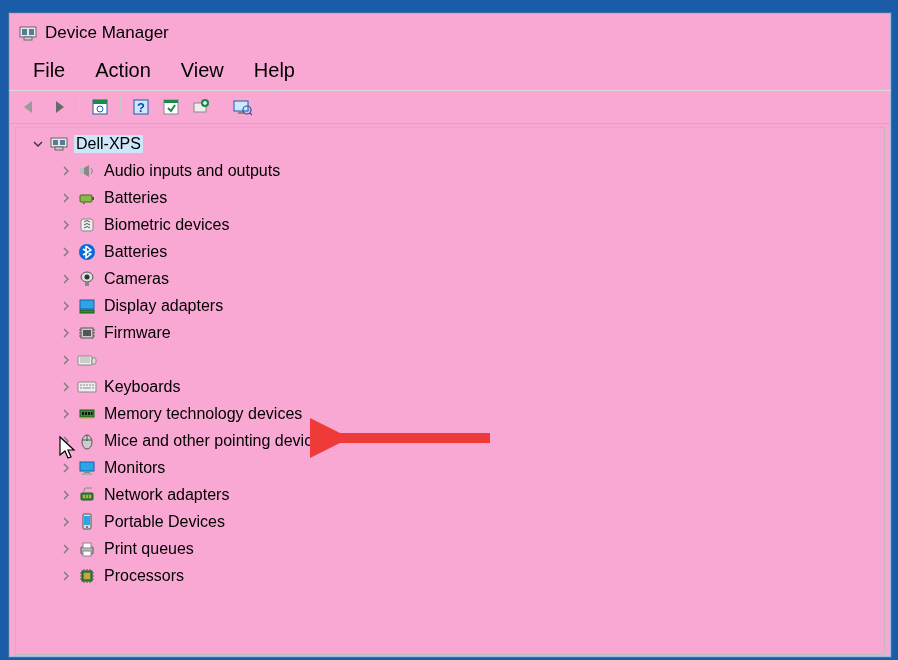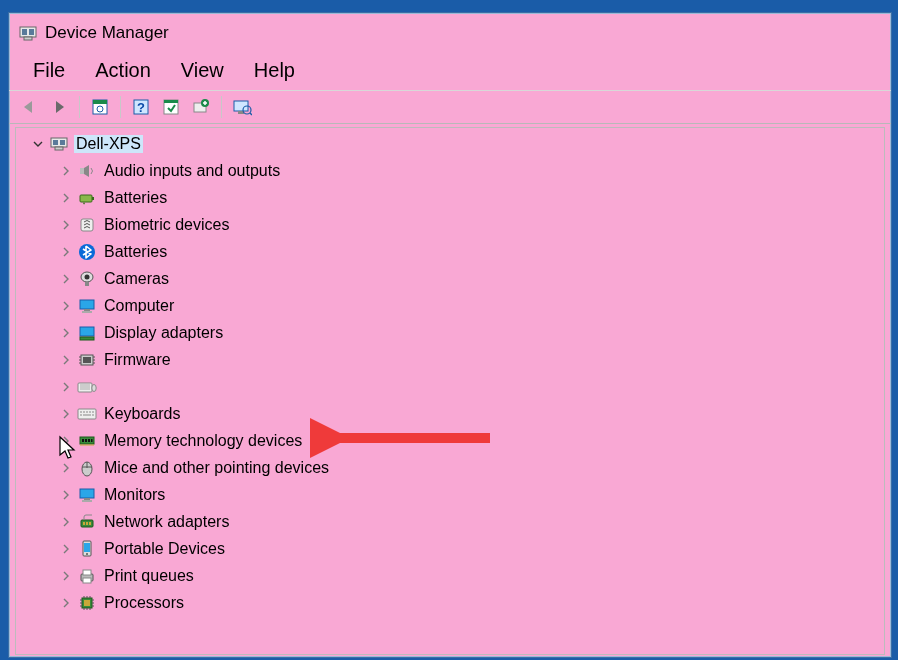--- a/index.html
+++ b/index.html
@@ -267,35 +267,20 @@
         </div>
         <div class="tree-row" style="--indent: 42px;">
           <span class="expander">
             <svg width="10" height="10" viewBox="0 0 10 10">
               <path d="M3 1 L7 5 L3 9" stroke="#7a7a7a" stroke-width="1.4" fill="none"></path>
             </svg>
           </span>
           <span class="node-icon">
             <svg width="18" height="16" viewBox="0 0 18 16">
               <rect x="2" y="2" width="14" height="9" fill="#2aa6e8" stroke="#1a5ca8"></rect>
-              <rect x="6" y="11" width="6" height="2" fill="#888"></rect>
-              <rect x="4" y="13" width="10" height="2" fill="#aaa"></rect>
-            </svg>
-          </span>
-          <span class="node-label">Computer</span>
-        </div>
-        <div class="tree-row" style="--indent: 42px;">
-          <span class="expander">
-            <svg width="10" height="10" viewBox="0 0 10 10">
-              <path d="M3 1 L7 5 L3 9" stroke="#7a7a7a" stroke-width="1.4" fill="none"></path>
-            </svg>
-          </span>
-          <span class="node-icon">
-            <svg width="18" height="16" viewBox="0 0 18 16">
-              <rect x="2" y="2" width="14" height="9" fill="#2aa6e8" stroke="#1a5ca8"></rect>
               <rect x="2" y="12" width="14" height="3" fill="#3a8a3a" stroke="#1a5a1a"></rect>
             </svg>
           </span>
           <span class="node-label">Display adapters</span>
         </div>
         <div class="tree-row" style="--indent: 42px;">
           <span class="expander">
             <svg width="10" height="10" viewBox="0 0 10 10">
               <path d="M3 1 L7 5 L3 9" stroke="#7a7a7a" stroke-width="1.4" fill="none"></path>
             </svg>

